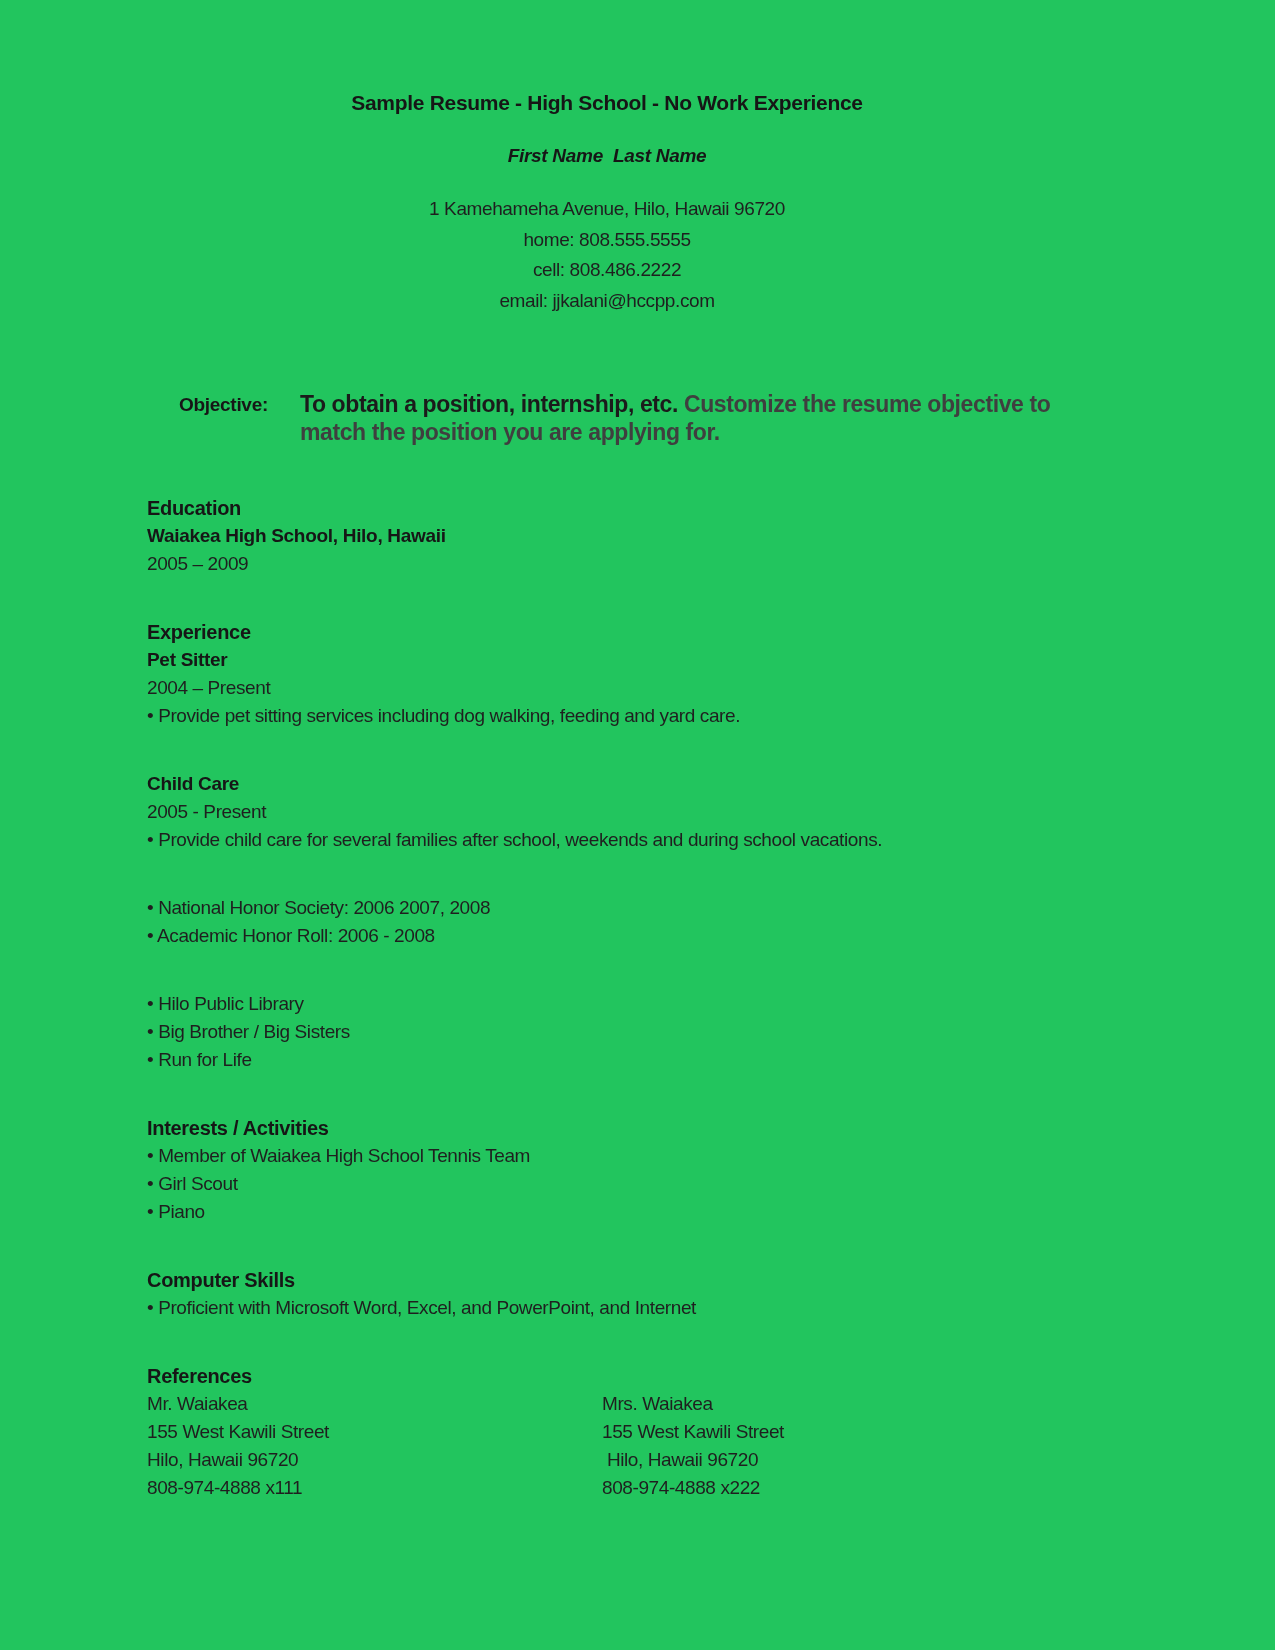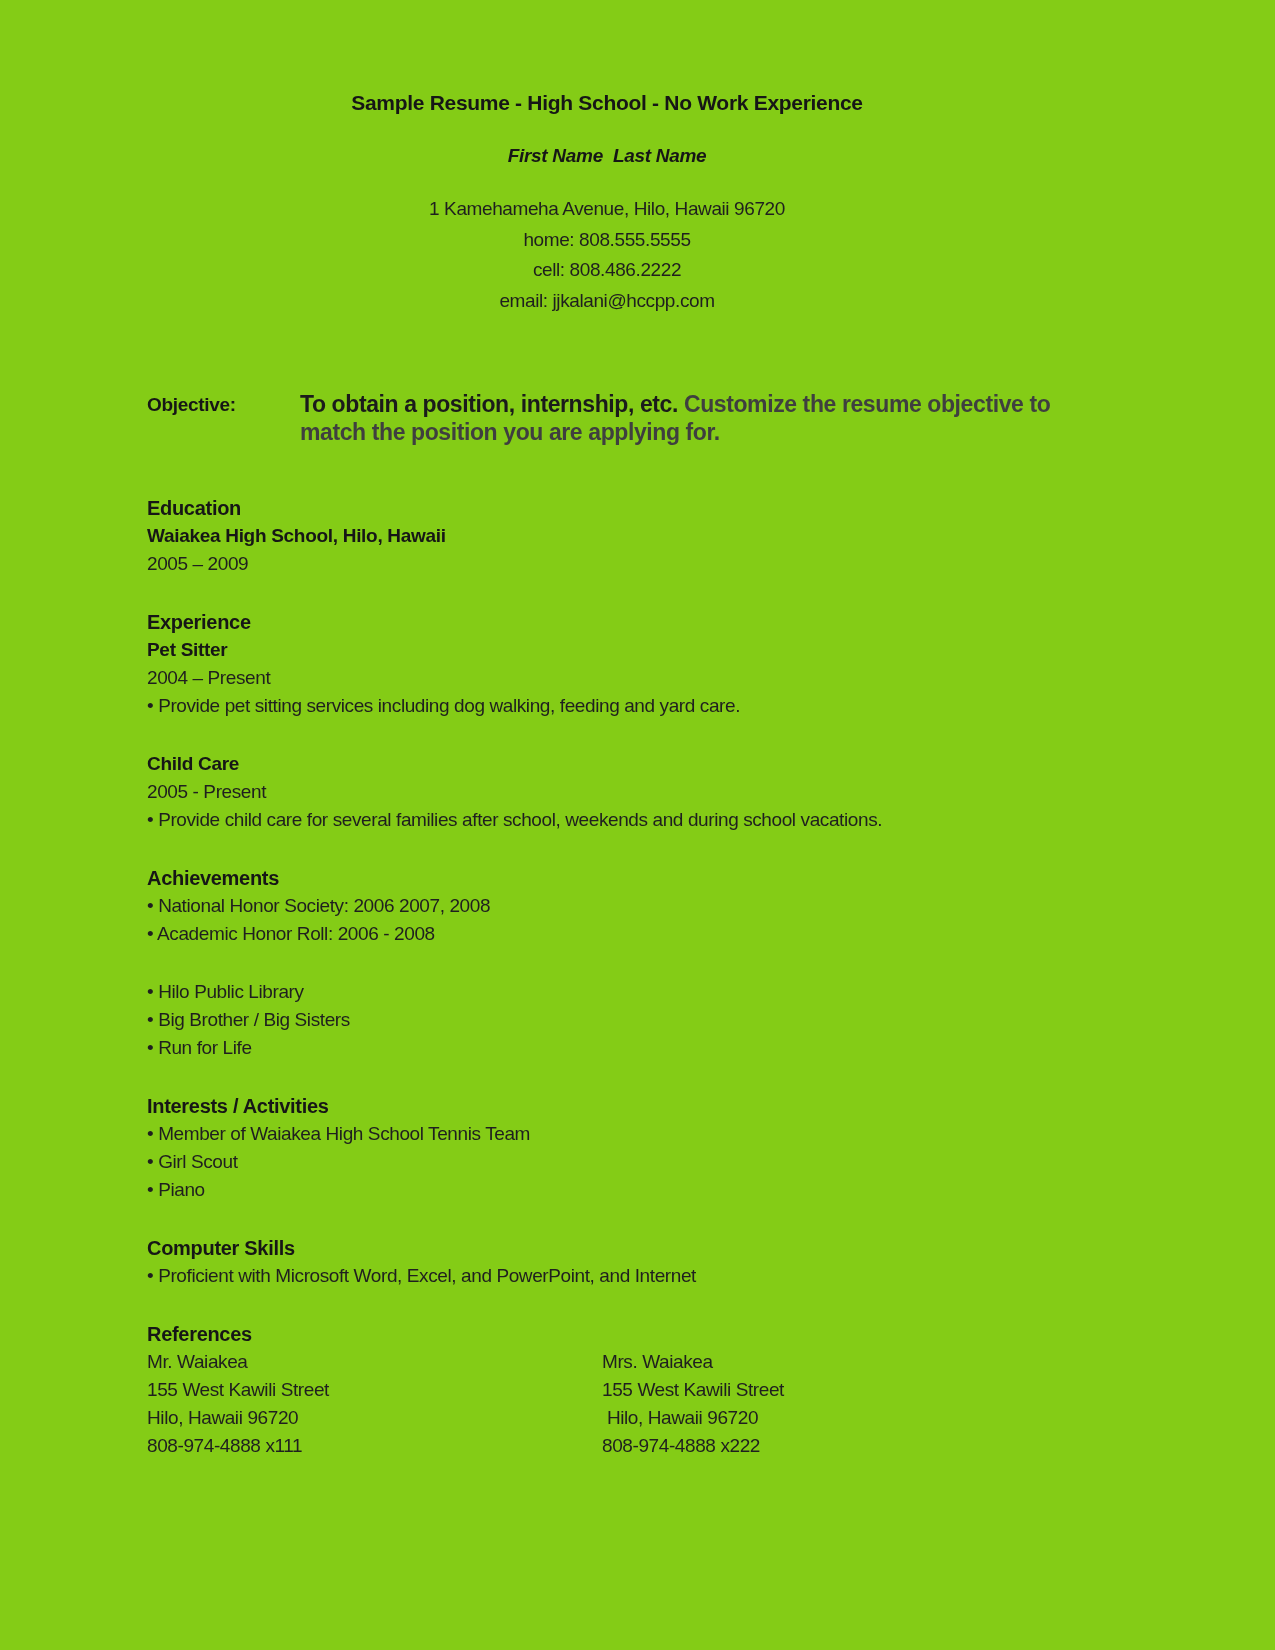--- a/index.html
+++ b/index.html
@@ -8,21 +8,21 @@
     width: 1275px;
     height: 1650px;
     position: relative;
     font-family: "Liberation Sans", sans-serif;
     color: #1f1f1f;
     overflow: hidden;
   }
   .page {
     width: 1275px;
     height: 1650px;
-    background: #84cc16;
+    background: #22c55e;
   }
   .content {
     padding-top: 92px;
     padding-left: 147px;
     width: 1070px; 
   }
   .centered-block { width: 920px; text-align: center; }
   [data-bind] { white-space: pre-wrap; }
 
   .doc-title {
@@ -54,32 +54,33 @@
     align-items: flex-start;
   }
   .objective-label {
     width: 153px;
     flex: 0 0 153px;
     font-size: 19px;
     font-weight: bold;
     line-height: 27.5px;
     letter-spacing: -0.3px;
     color: #161616;
+    text-align: center;
   }
   .objective-text {
     width: 780px;
     font-size: 23px;
     font-weight: bold;
     line-height: 27.5px;
     letter-spacing: -0.4px;
   }
   .objective-text .primary { color: #1b1b1b; }
   .objective-text .secondary { color: #3f3f3f; }
 
-  .section { margin-top: 30px; }
+  .section { margin-top: 40px; }
   .section.first { margin-top: 48px; }
   .section-heading {
     font-size: 20px;
     font-weight: bold;
     line-height: 28px;
     letter-spacing: -0.3px;
     color: #161616;
   }
   .line {
     font-size: 19px;
@@ -135,21 +136,20 @@
       </div>
     </div>
 
     <div class="section">
       <div class="line bold section-heading" data-bind="experience.jobs.1.title">Child Care</div>
       <div class="line" data-bind="experience.jobs.1.dates">2005 - Present</div>
       <div class="line" data-bind="experience.jobs.1.bullet">• Provide child care for several families after school, weekends and during school vacations.</div>
     </div>
 
     <div class="section">
-      <div class="section-heading" data-bind="achievements.heading">Achievements</div>
       <div class="line" data-bind="achievements.bullets.0">• National Honor Society: 2006 2007, 2008</div>
       <div class="line" data-bind="achievements.bullets.1">• Academic Honor Roll: 2006 - 2008</div>
     </div>
 
     <div class="section">
       <div class="line" data-bind="volunteer.bullets.1">• Hilo Public Library</div>
       <div class="line" data-bind="volunteer.bullets.0">• Big Brother / Big Sisters</div>
       <div class="line" data-bind="volunteer.bullets.2">• Run for Life</div>
     </div>
 

